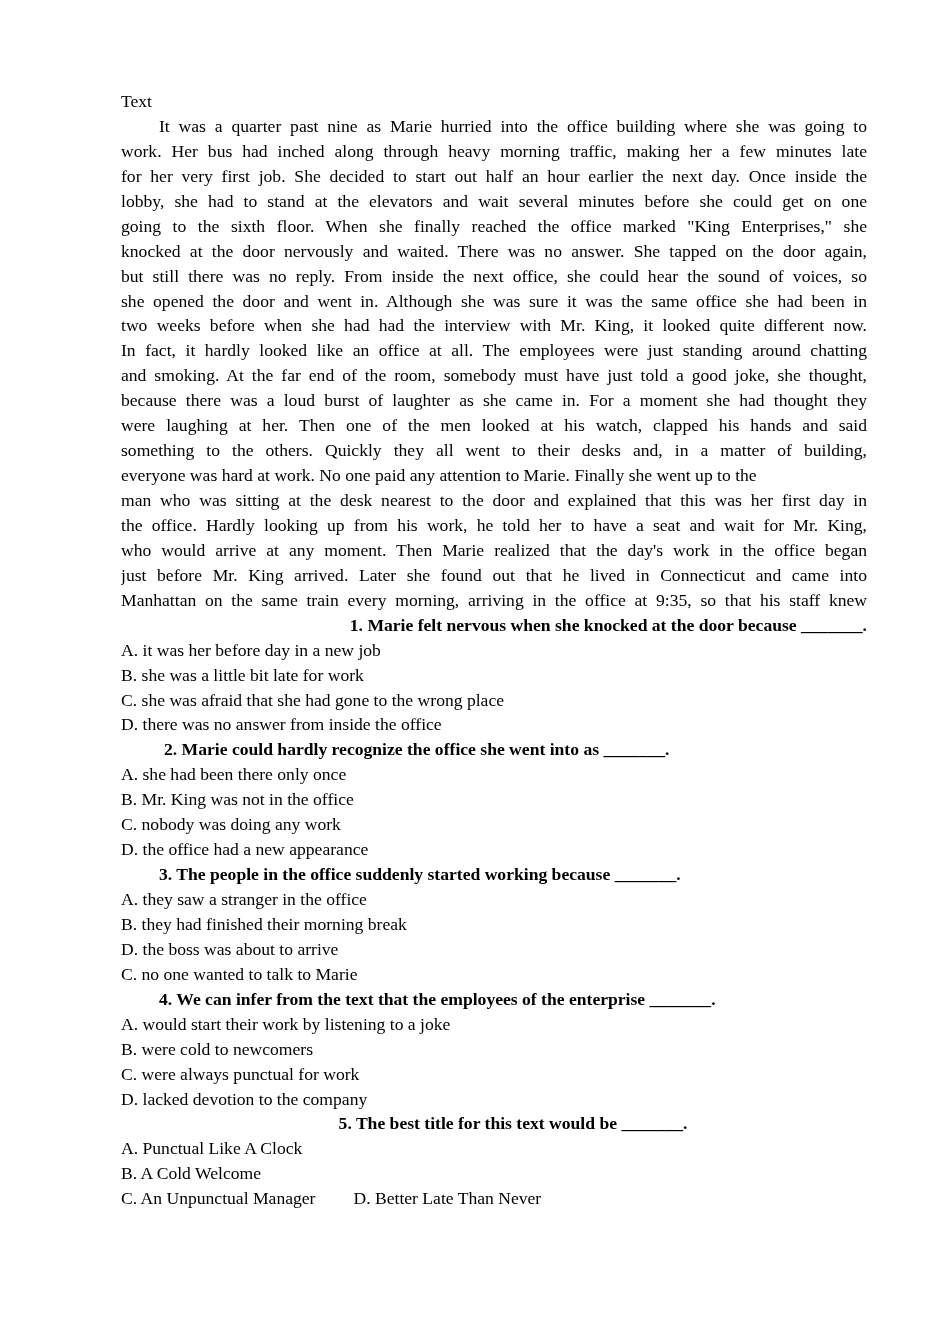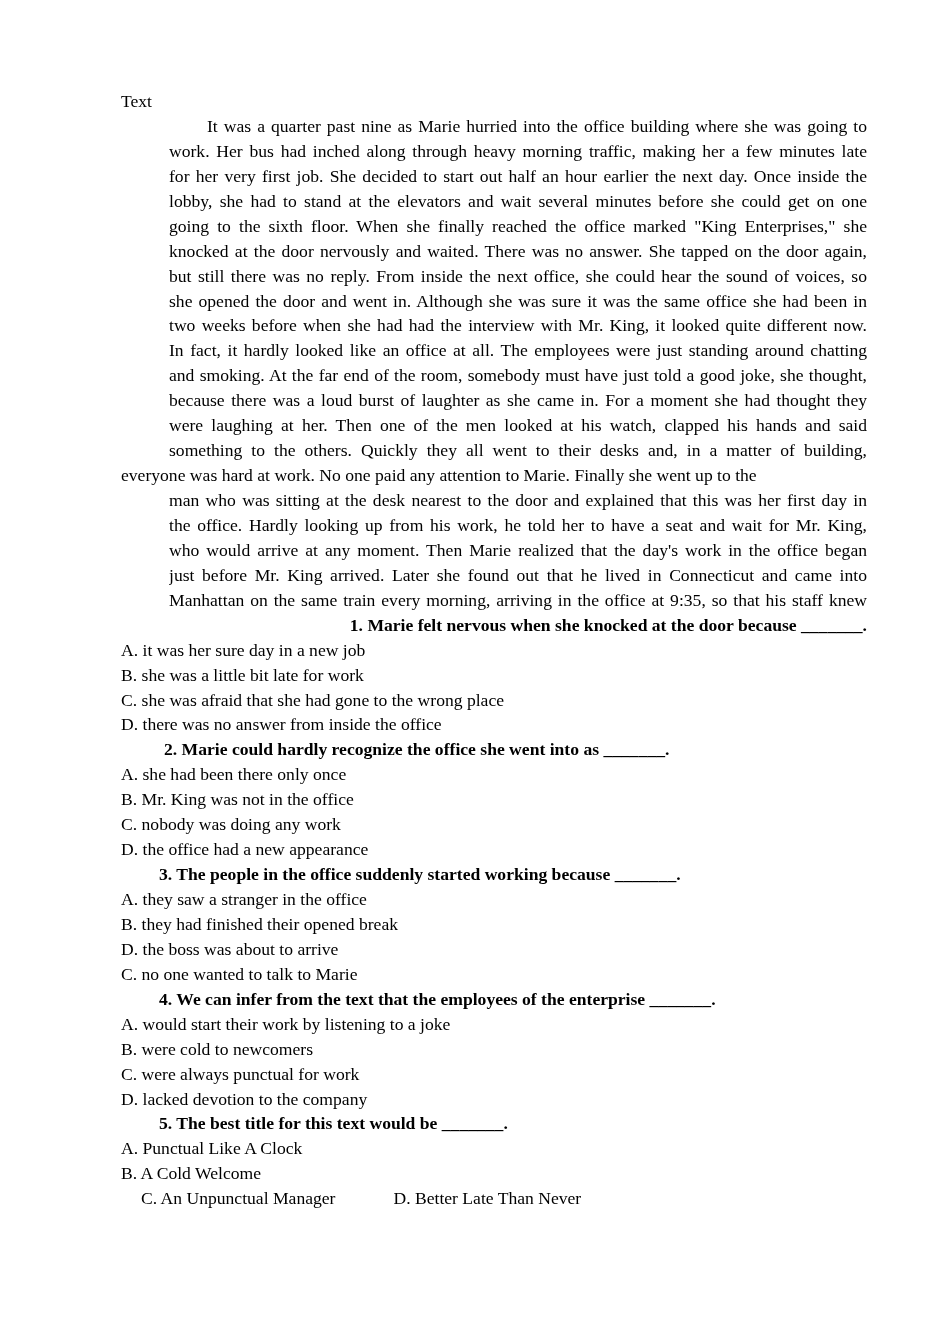--- a/index.html
+++ b/index.html
@@ -25,34 +25,32 @@
     .line {
       height: 24.95px;
       line-height: 24.95px;
       white-space: nowrap;
     }
     .just {
       text-align: justify;
       text-align-last: justify;
       white-space: normal;
       overflow: hidden;
-      margin-left: 48px;
     }
     .indent { padding-left: 38px; }
     .q {
       font-weight: bold;
     }
     .q1 { padding-left: 43px; text-align: right; }
     .q2 { padding-left: 43px; }
     .q3 { padding-left: 38px; }
     .q4 { padding-left: 38px; }
-    .q5 { padding-left: 38px; }
+    .q5 { padding-left: 38px; text-align: center; }
     .opt-inline {
       display: inline-block;
-      margin-left: 20px;
     }
     .opt-gap { display: inline-block; width: 38px; }
   </style>
 </head>
 <body>
 
 <div class="page">
   <div class="line">Text</div>
 
   <div>
@@ -73,38 +71,38 @@
     <div class="line">everyone was hard at work. No one paid any attention to Marie. Finally she went up to the</div>
     <div class="line just">man who was sitting at the desk nearest to the door and explained that this was her first day in</div>
     <div class="line just">the office. Hardly looking up from his work, he told her to have a seat and wait for Mr. King,</div>
     <div class="line just">who would arrive at any moment. Then Marie realized that the day's work in the office began</div>
     <div class="line just">just before Mr. King arrived. Later she found out that he lived in Connecticut and came into</div>
     <div class="line just">Manhattan on the same train every morning, arriving in the office at 9:35, so that his staff knew</div>
   </div>
 
   <div>
     <div class="line q q1">1. Marie felt nervous when she knocked at the door because _______.</div>
-    <div class="line">A. it was her sure day in a new job</div>
+    <div class="line">A. it was her before day in a new job</div>
     <div class="line">B. she was a little bit late for work</div>
     <div class="line">C. she was afraid that she had gone to the wrong place</div>
     <div class="line">D. there was no answer from inside the office</div>
   </div>
 
   <div>
     <div class="line q q2">2. Marie could hardly recognize the office she went into as _______.</div>
     <div class="line">A. she had been there only once</div>
     <div class="line">B. Mr. King was not in the office</div>
     <div class="line">C. nobody was doing any work</div>
     <div class="line">D. the office had a new appearance</div>
   </div>
 
   <div>
     <div class="line q q3">3. The people in the office suddenly started working because _______.</div>
     <div class="line">A. they saw a stranger in the office</div>
-    <div class="line">B. they had finished their opened break</div>
+    <div class="line">B. they had finished their morning break</div>
     <div class="line">D. the boss was about to arrive</div>
     <div class="line">C. no one wanted to talk to Marie</div>
   </div>
 
   <div>
     <div class="line q q4">4. We can infer from the text that the employees of the enterprise _______.</div>
     <div class="line">A. would start their work by listening to a joke</div>
     <div class="line">B. were cold to newcomers</div>
     <div class="line">C. were always punctual for work</div>
     <div class="line">D. lacked devotion to the company</div>

